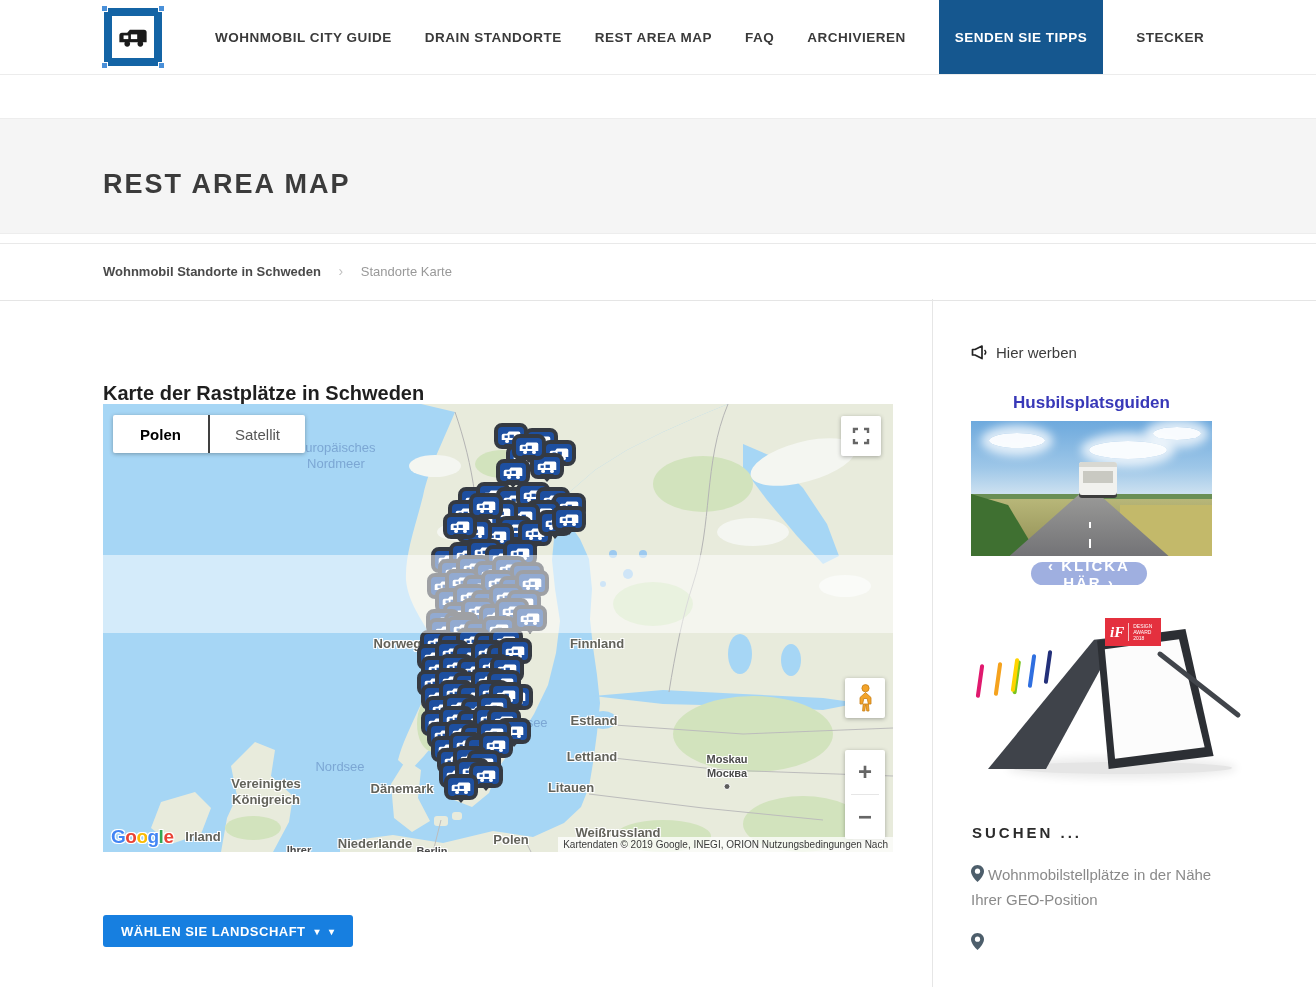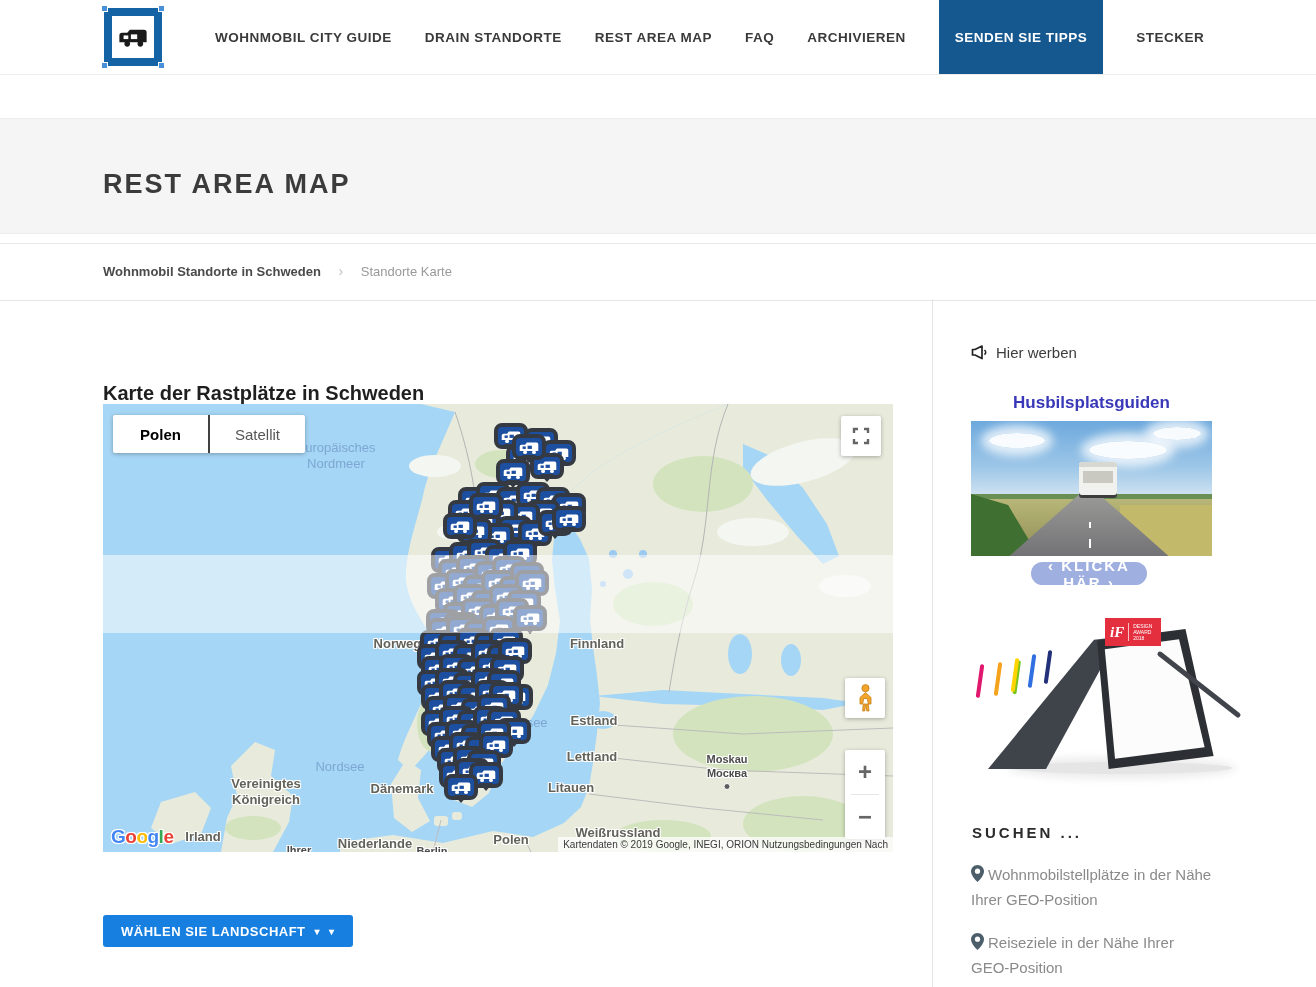--- a/index.html
+++ b/index.html
@@ -1304,14 +1304,14 @@
   <svg width="13" height="17" viewBox="0 0 13 17">
     <path d="M6.5 0 C2.9 0 0 2.9 0 6.4 c0 4.6 6.5 10.6 6.5 10.6 s6.5-6 6.5-10.6 C13 2.9 10.1 0 6.5 0 z" fill="#4d5e6b"></path>
     <circle cx="6.5" cy="6.2" r="2.6" fill="#fff"></circle>
   </svg><span>Wohnmobilstellplätze in der Nähe Ihrer GEO-Position</span>
 </div>
 
 <div class="geo-link gl2">
   <svg width="13" height="17" viewBox="0 0 13 17">
     <path d="M6.5 0 C2.9 0 0 2.9 0 6.4 c0 4.6 6.5 10.6 6.5 10.6 s6.5-6 6.5-10.6 C13 2.9 10.1 0 6.5 0 z" fill="#4d5e6b"></path>
     <circle cx="6.5" cy="6.2" r="2.6" fill="#fff"></circle>
-  </svg><span>Reiseziele in der Nähe Ihrer GEO-Position</span>
+  </svg>
 </div>
 
 </body></html>

